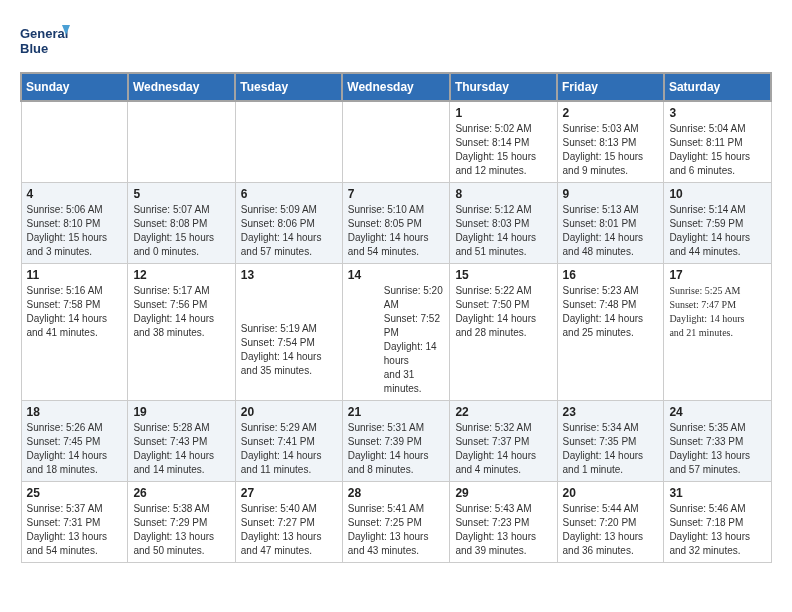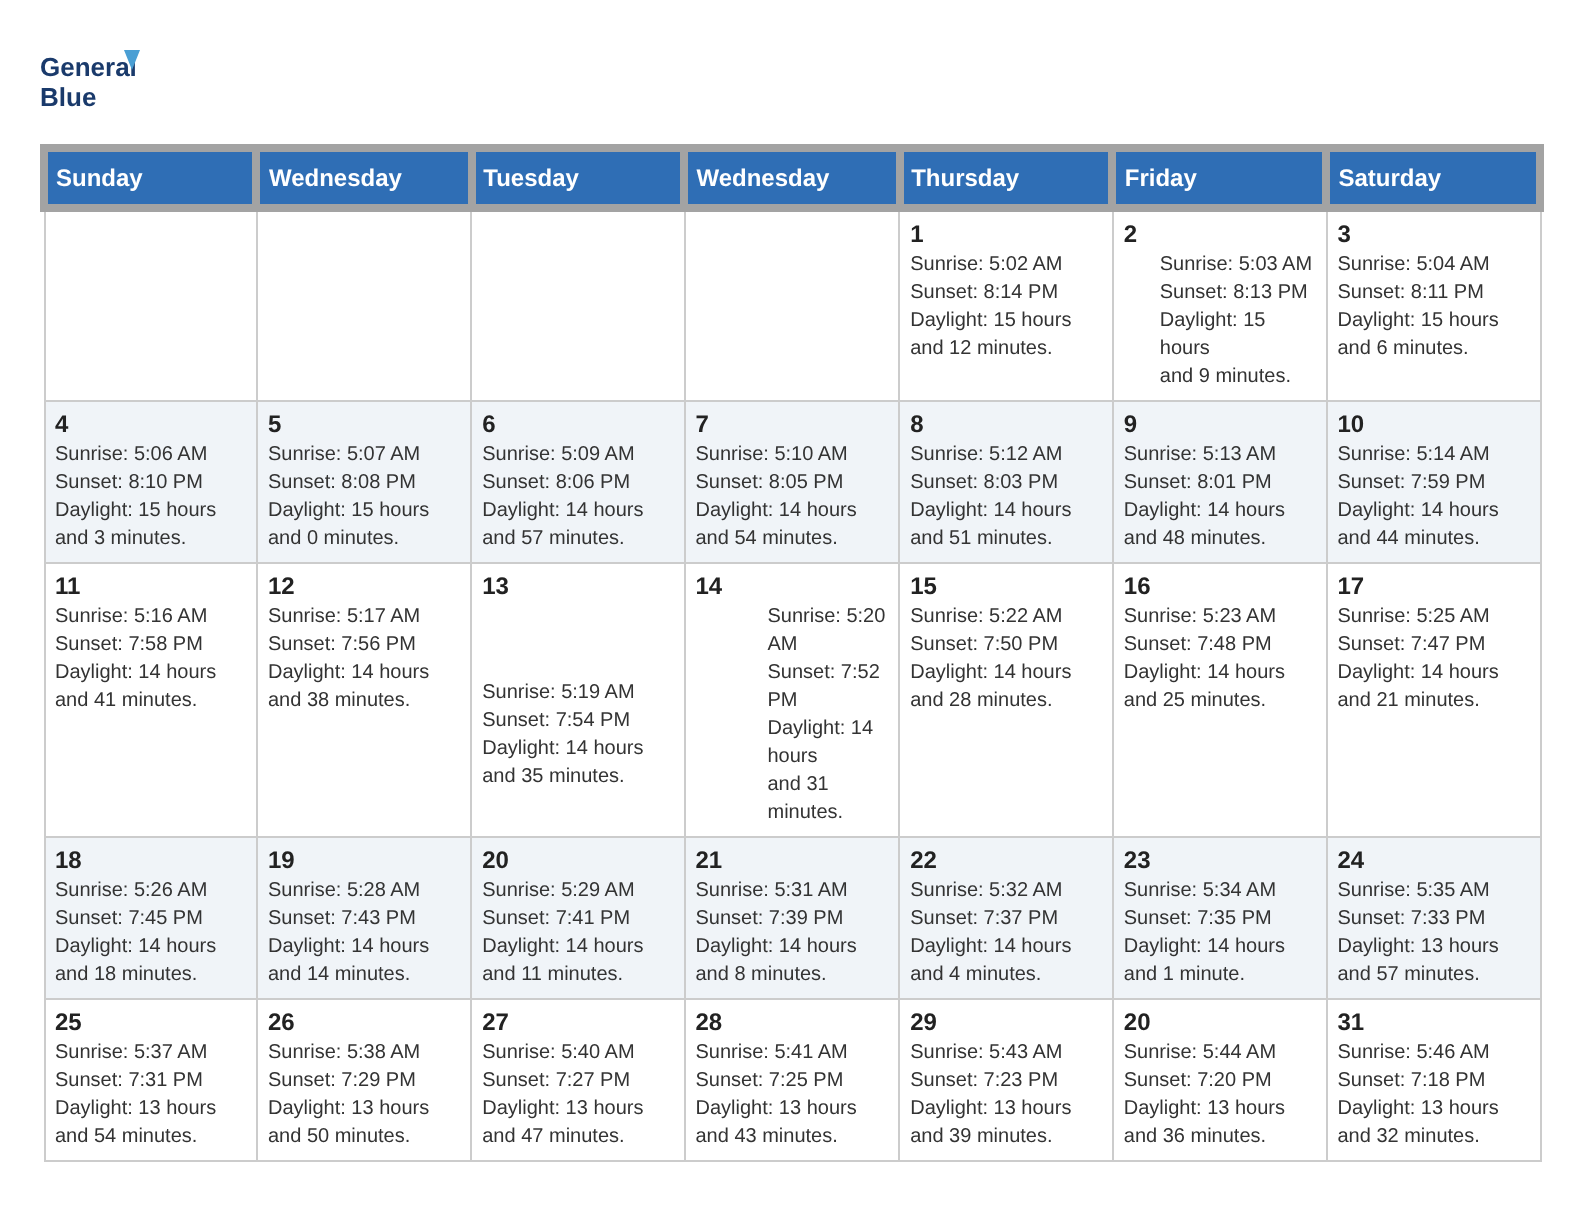--- a/index.html
+++ b/index.html
@@ -40,21 +40,21 @@
       border-collapse: collapse;
       font-size: 11px;
     }
     .calendar th {
       background-color: #2f6eb5;
       color: #fff;
       padding: 6px 4px;
       text-align: left;
       font-size: 12px;
       font-weight: bold;
-      border: 4px solid #a3a3a3;
+      border: 2px solid #a3a3a3;
     }
     .calendar td {
       border: 1px solid #ccc;
       vertical-align: top;
       padding: 4px 5px;
       width: 108px;
       min-height: 80px;
       height: 80px;
       background: #fff;
     }
@@ -116,21 +116,21 @@
         <td class="empty-cell"></td>
         <td>
           <div class="day-number">1</div>
           <div class="day-info" style="white-space: pre-line;">Sunrise: 5:02 AM
 Sunset: 8:14 PM
 Daylight: 15 hours
 and 12 minutes.</div>
         </td>
         <td>
           <div class="day-number">2</div>
-          <div class="day-info" style="white-space: pre-line; margin-left: 18px;">Sunrise: 5:03 AM
+          <div class="day-info" style="white-space: pre-line;">Sunrise: 5:03 AM
 Sunset: 8:13 PM
 Daylight: 15 hours
 and 9 minutes.</div>
         </td>
         <td>
           <div class="day-number">3</div>
           <div class="day-info" style="white-space: pre-line;">Sunrise: 5:04 AM
 Sunset: 8:11 PM
 Daylight: 15 hours
 and 6 minutes.</div>
@@ -225,21 +225,21 @@
         </td>
         <td>
           <div class="day-number">16</div>
           <div class="day-info" style="white-space: pre-line;">Sunrise: 5:23 AM
 Sunset: 7:48 PM
 Daylight: 14 hours
 and 25 minutes.</div>
         </td>
         <td>
           <div class="day-number">17</div>
-          <div class="day-info" style="white-space: pre-line;">Sunrise: 5:25 AM
+          <div class="day-info" style="white-space: pre-line; font-family: Liberation Serif, serif;">Sunrise: 5:25 AM
 Sunset: 7:47 PM
 Daylight: 14 hours
 and 21 minutes.</div>
         </td>
       </tr>
       <tr>
         <td>
           <div class="day-number">18</div>
           <div class="day-info" style="white-space: pre-line;">Sunrise: 5:26 AM
 Sunset: 7:45 PM

